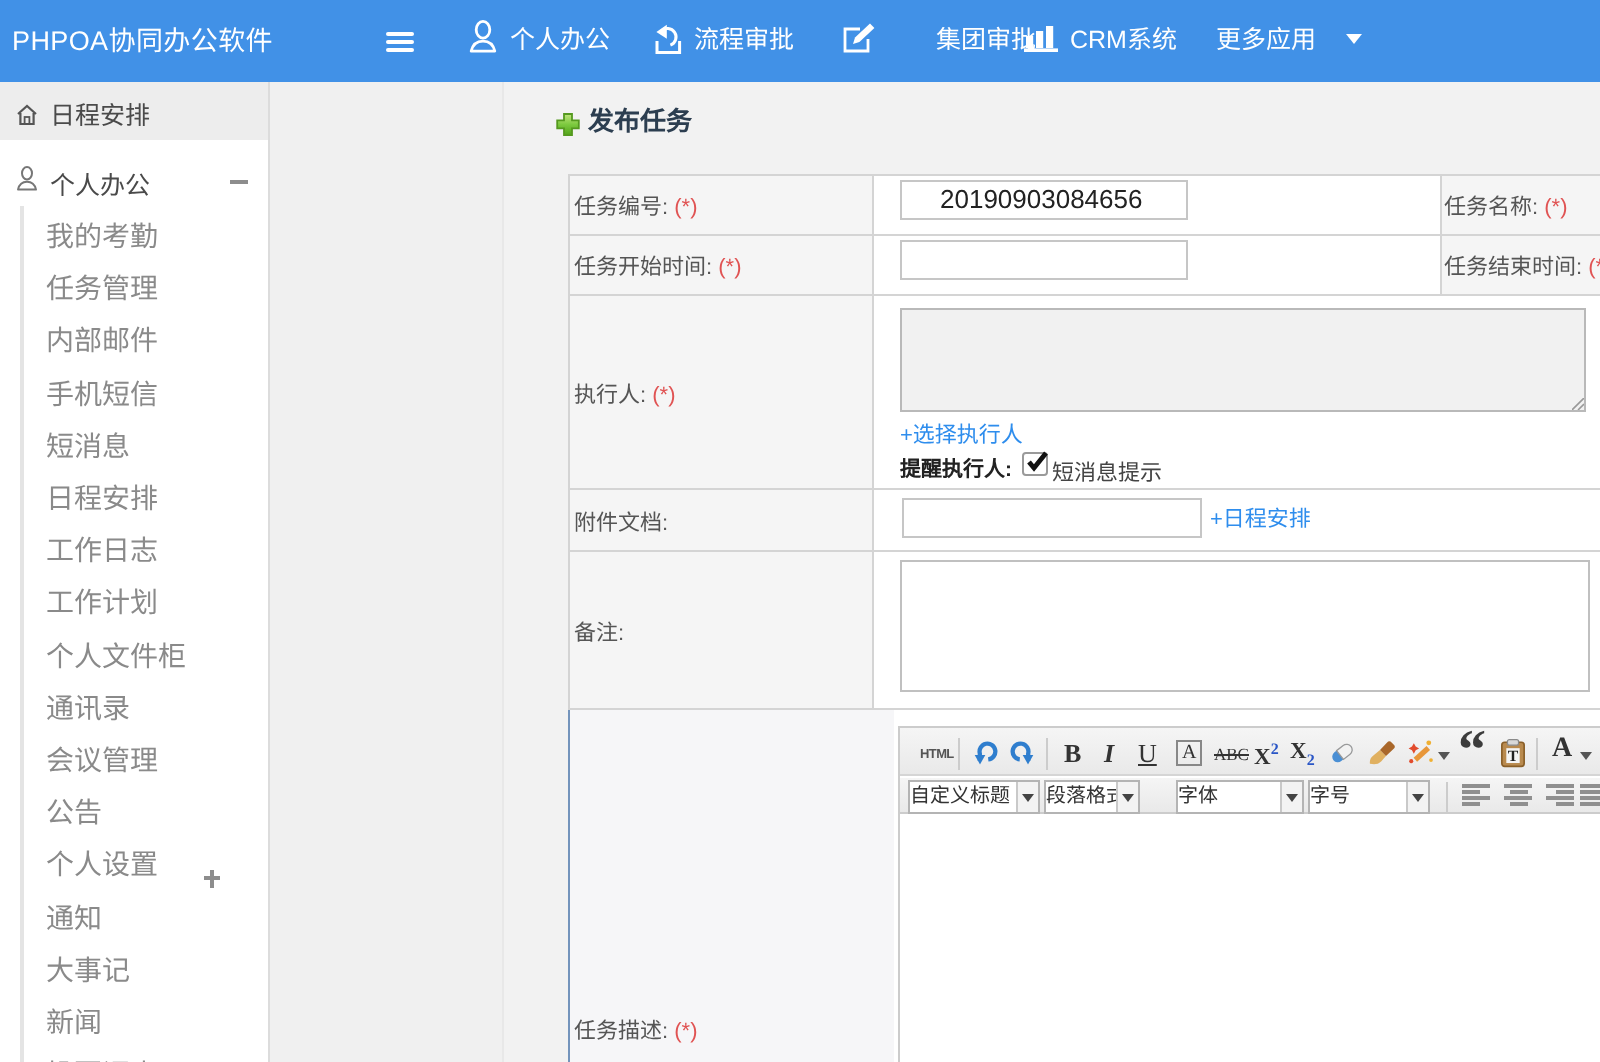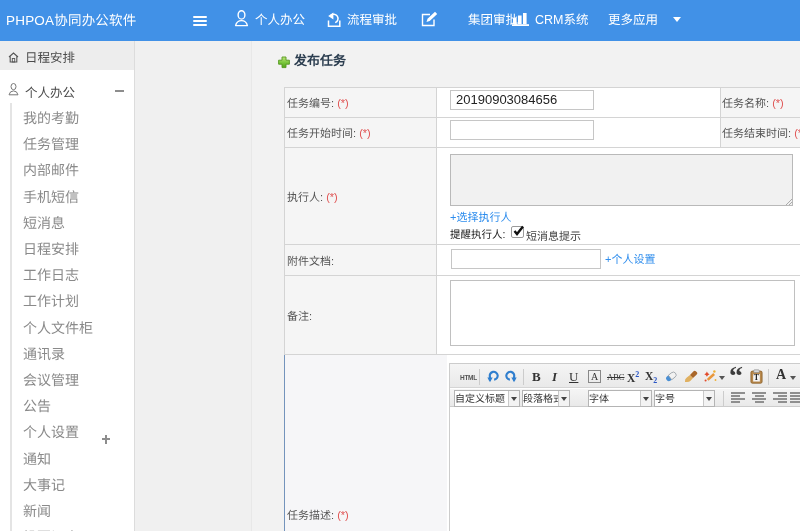--- a/index.html
+++ b/index.html
@@ -140,43 +140,43 @@
 <div class="abs hl" style="left:284px;top:244px;width:516px"></div>
 <div class="abs hl" style="left:284px;top:275px;width:516px"></div>
 <div class="abs hl" style="left:284px;top:354px;width:516px"></div>
 <div class="abs vl" style="left:284px;top:87px;height:268px"></div>
 <div class="abs" style="left:284px;top:355px;width:1.5px;height:176px;background:#7494bc"></div>
 <div class="abs" style="left:285px;top:355px;width:162px;height:176px;background:#f6f6f8"></div>
 <div class="abs vl" style="left:436px;top:87px;height:267px"></div>
 <div class="abs vl" style="left:720px;top:87px;height:60px"></div>
 
 <div class="abs lab" style="left:287px;top:94px">任务编号: <span class="star">(*)</span></div>
-<div class="abs inp" style="left:450px;top:90px;width:144px;font-size:13px;color:#222;line-height:18px;padding-left:5px">20190903084656</div>
+<div class="abs inp" style="left:450px;top:90px;width:144px;font-size:13px;color:#222;line-height:18px;padding-left:19px">20190903084656</div>
 <div class="abs lab" style="left:722px;top:94px">任务名称: <span class="star">(*)</span></div>
 
 <div class="abs lab" style="left:287px;top:124px">任务开始时间: <span class="star">(*)</span></div>
 <div class="abs inp" style="left:450px;top:120px;width:144px"></div>
 <div class="abs lab" style="left:722px;top:124px">任务结束时间: <span class="star">(*)</span></div>
 
 <div class="abs lab" style="left:287px;top:188px">执行人: <span class="star">(*)</span></div>
 <div class="abs txa" style="left:450px;top:154px;width:343px;height:52px;background:#f1f1f1;border-color:#b9b9b9"></div>
 <svg class="abs" style="left:786px;top:199px" width="6" height="6" viewBox="0 0 6 6">
  <path d="M6 0 L0 6 M6 3 L3 6" stroke="#999" stroke-width="0.8" fill="none"></path>
 </svg>
 <div class="abs lnk" style="left:450px;top:208px">+选择执行人</div>
-<div class="abs" style="left:450px;top:226px;font-weight:normal;color:#222;font-size:10.5px">提醒执行人:</div>
+<div class="abs" style="left:450px;top:226px;font-weight:bold;color:#222;font-size:10.5px">提醒执行人:</div>
 <div class="abs" style="left:511px;top:226px;width:13px;height:12px;border:1px solid #9a9a9a;border-radius:2px;background:#fff"></div>
 <svg class="abs" style="left:512px;top:224px" width="13" height="13" viewBox="0 0 13 13">
  <path d="M2.5 7 L5 10 L11 2.5" stroke="#111" stroke-width="2.4" fill="none"></path>
 </svg>
 <div class="abs" style="left:526px;top:227px;color:#444;font-size:11px">短消息提示</div>
 
 <div class="abs lab" style="left:287px;top:252px">附件文档:</div>
 <div class="abs inp" style="left:451px;top:249px;width:150px"></div>
-<div class="abs lnk" style="left:605px;top:250px">+个人设置</div>
+<div class="abs lnk" style="left:605px;top:250px">+日程安排</div>
 
 <div class="abs lab" style="left:287px;top:307px">备注:</div>
 <div class="abs txa" style="left:450px;top:280px;width:345px;height:66px"></div>
 
 <div class="abs lab" style="left:287px;top:506px">任务描述: <span class="star">(*)</span></div>
 <div class="abs" id="ed">
  <div class="abs" id="tb1">
   <div class="tbt" style="left:10px;top:10px;font-size:6.5px;font-weight:bold;font-family:'Liberation Sans';color:#555;letter-spacing:-0.3px">HTML</div>
   <div class="sep" style="left:29px;top:5px"></div>
   <svg class="abs" style="left:37px;top:6px" width="12" height="13" viewBox="0 0 14 15">

